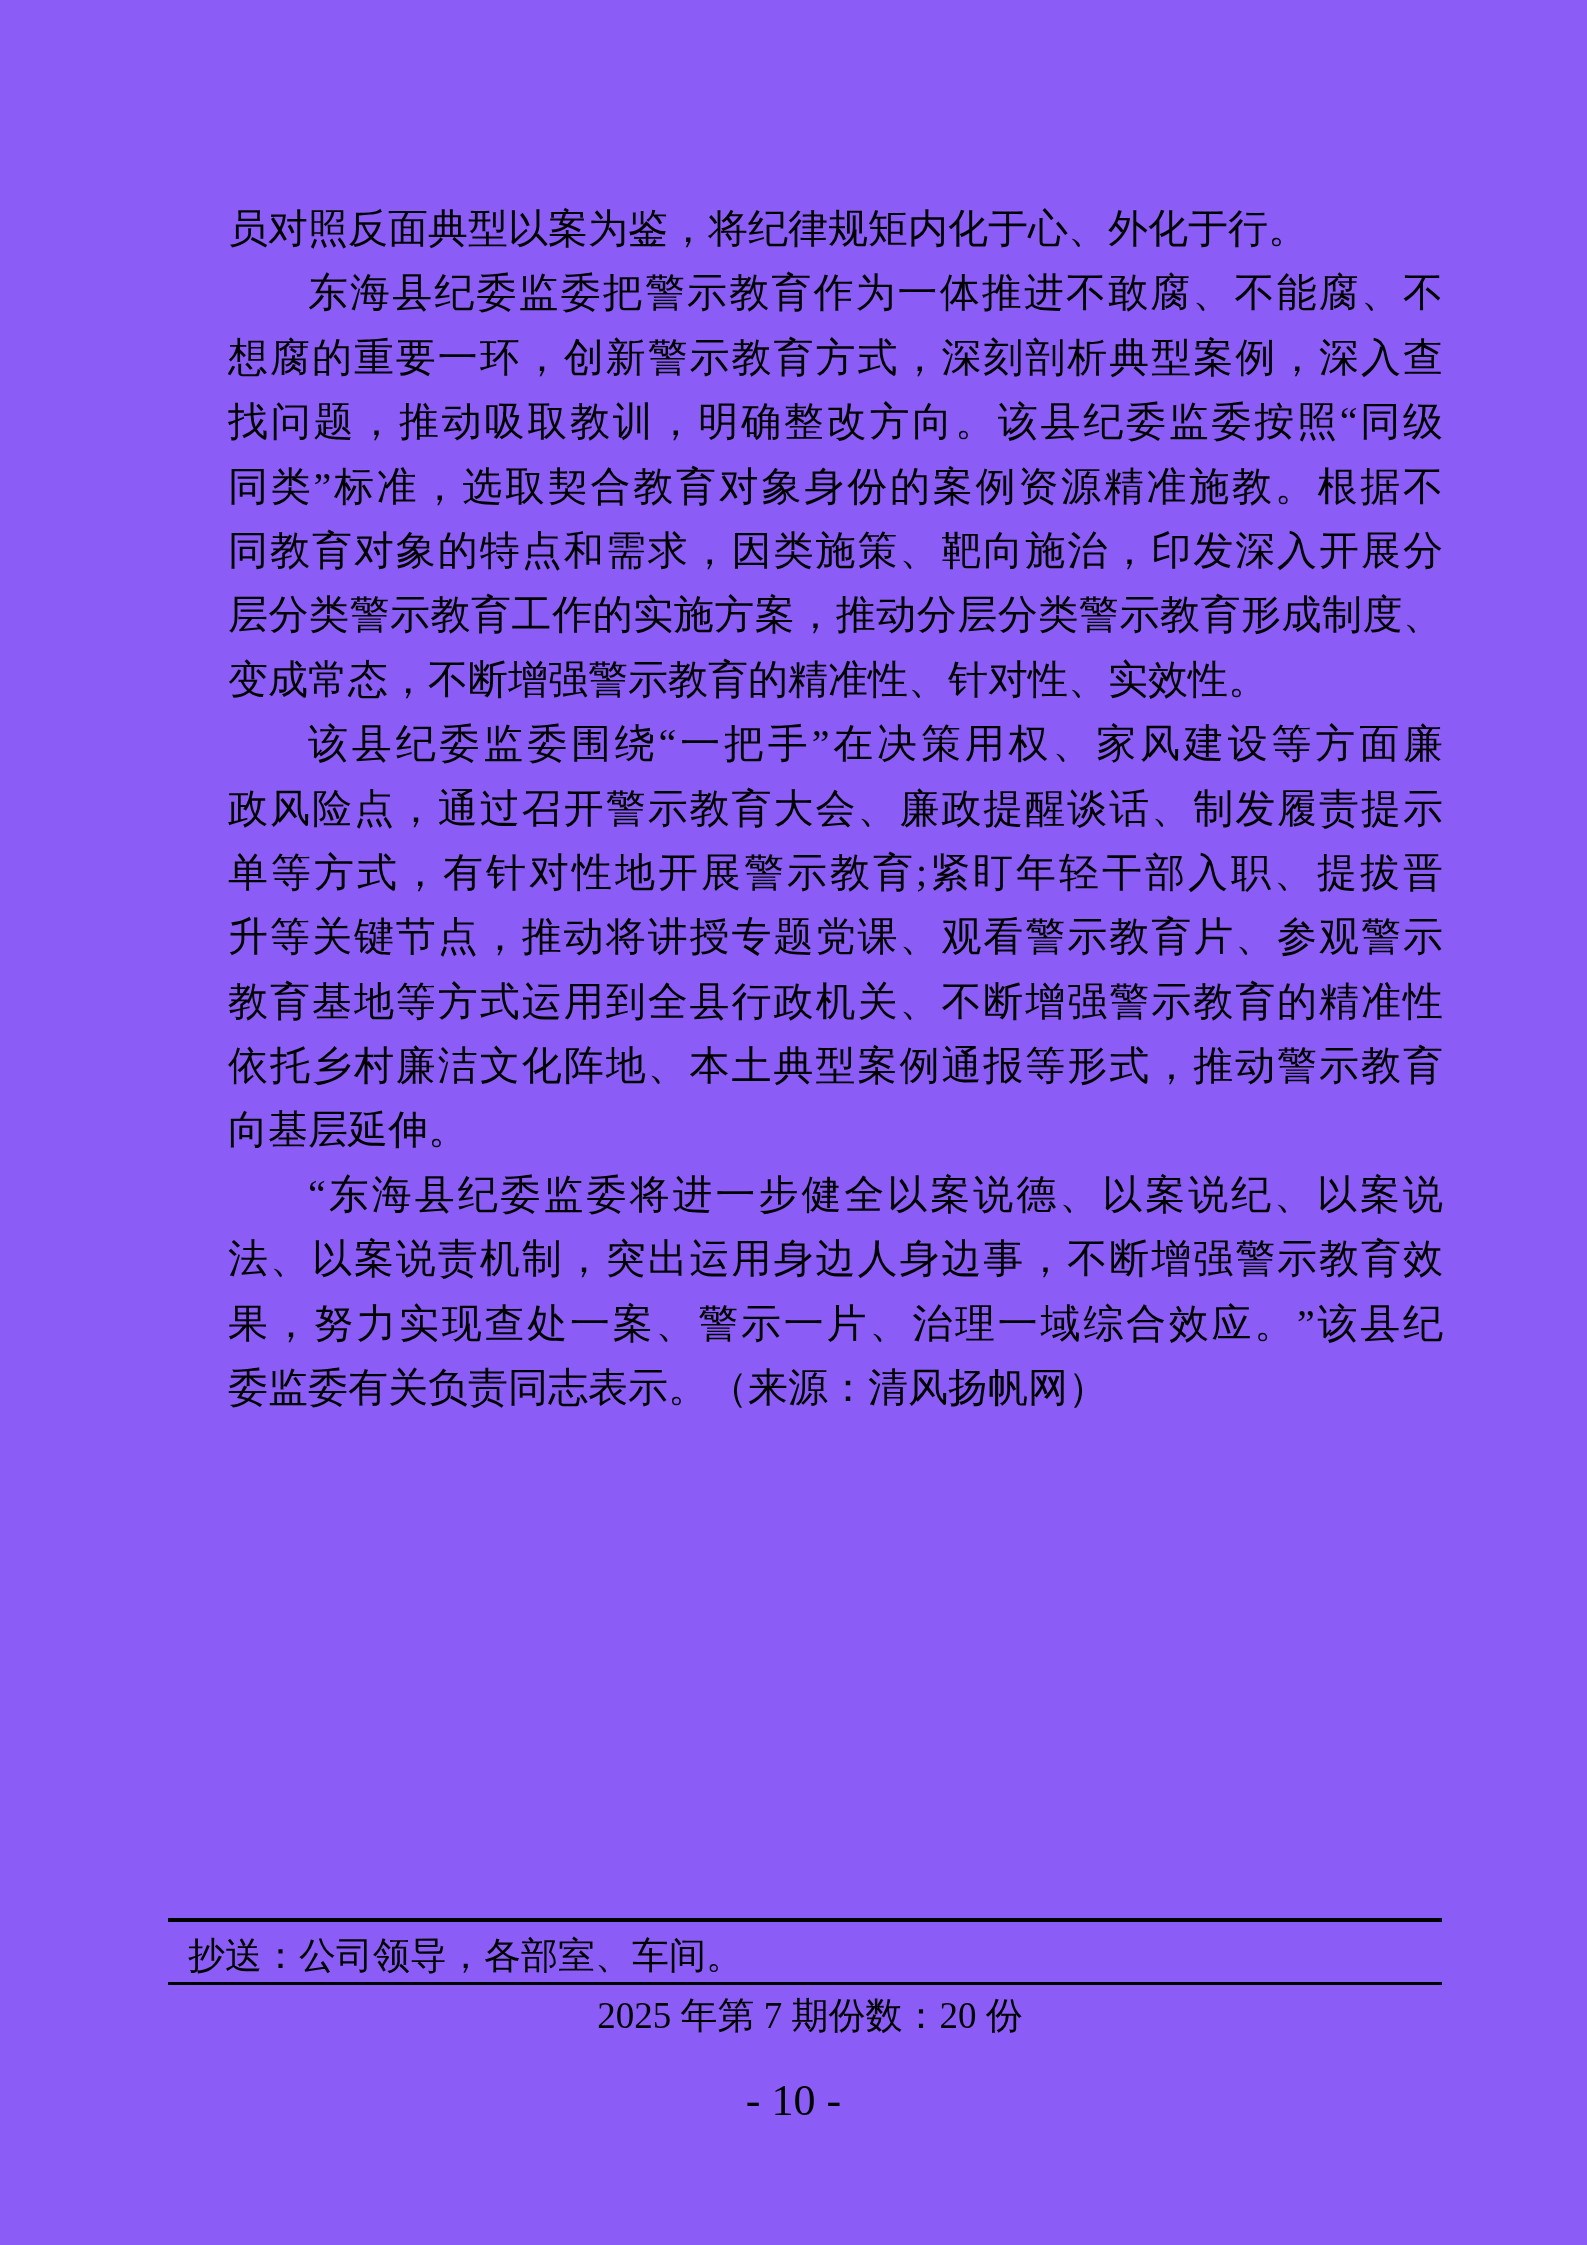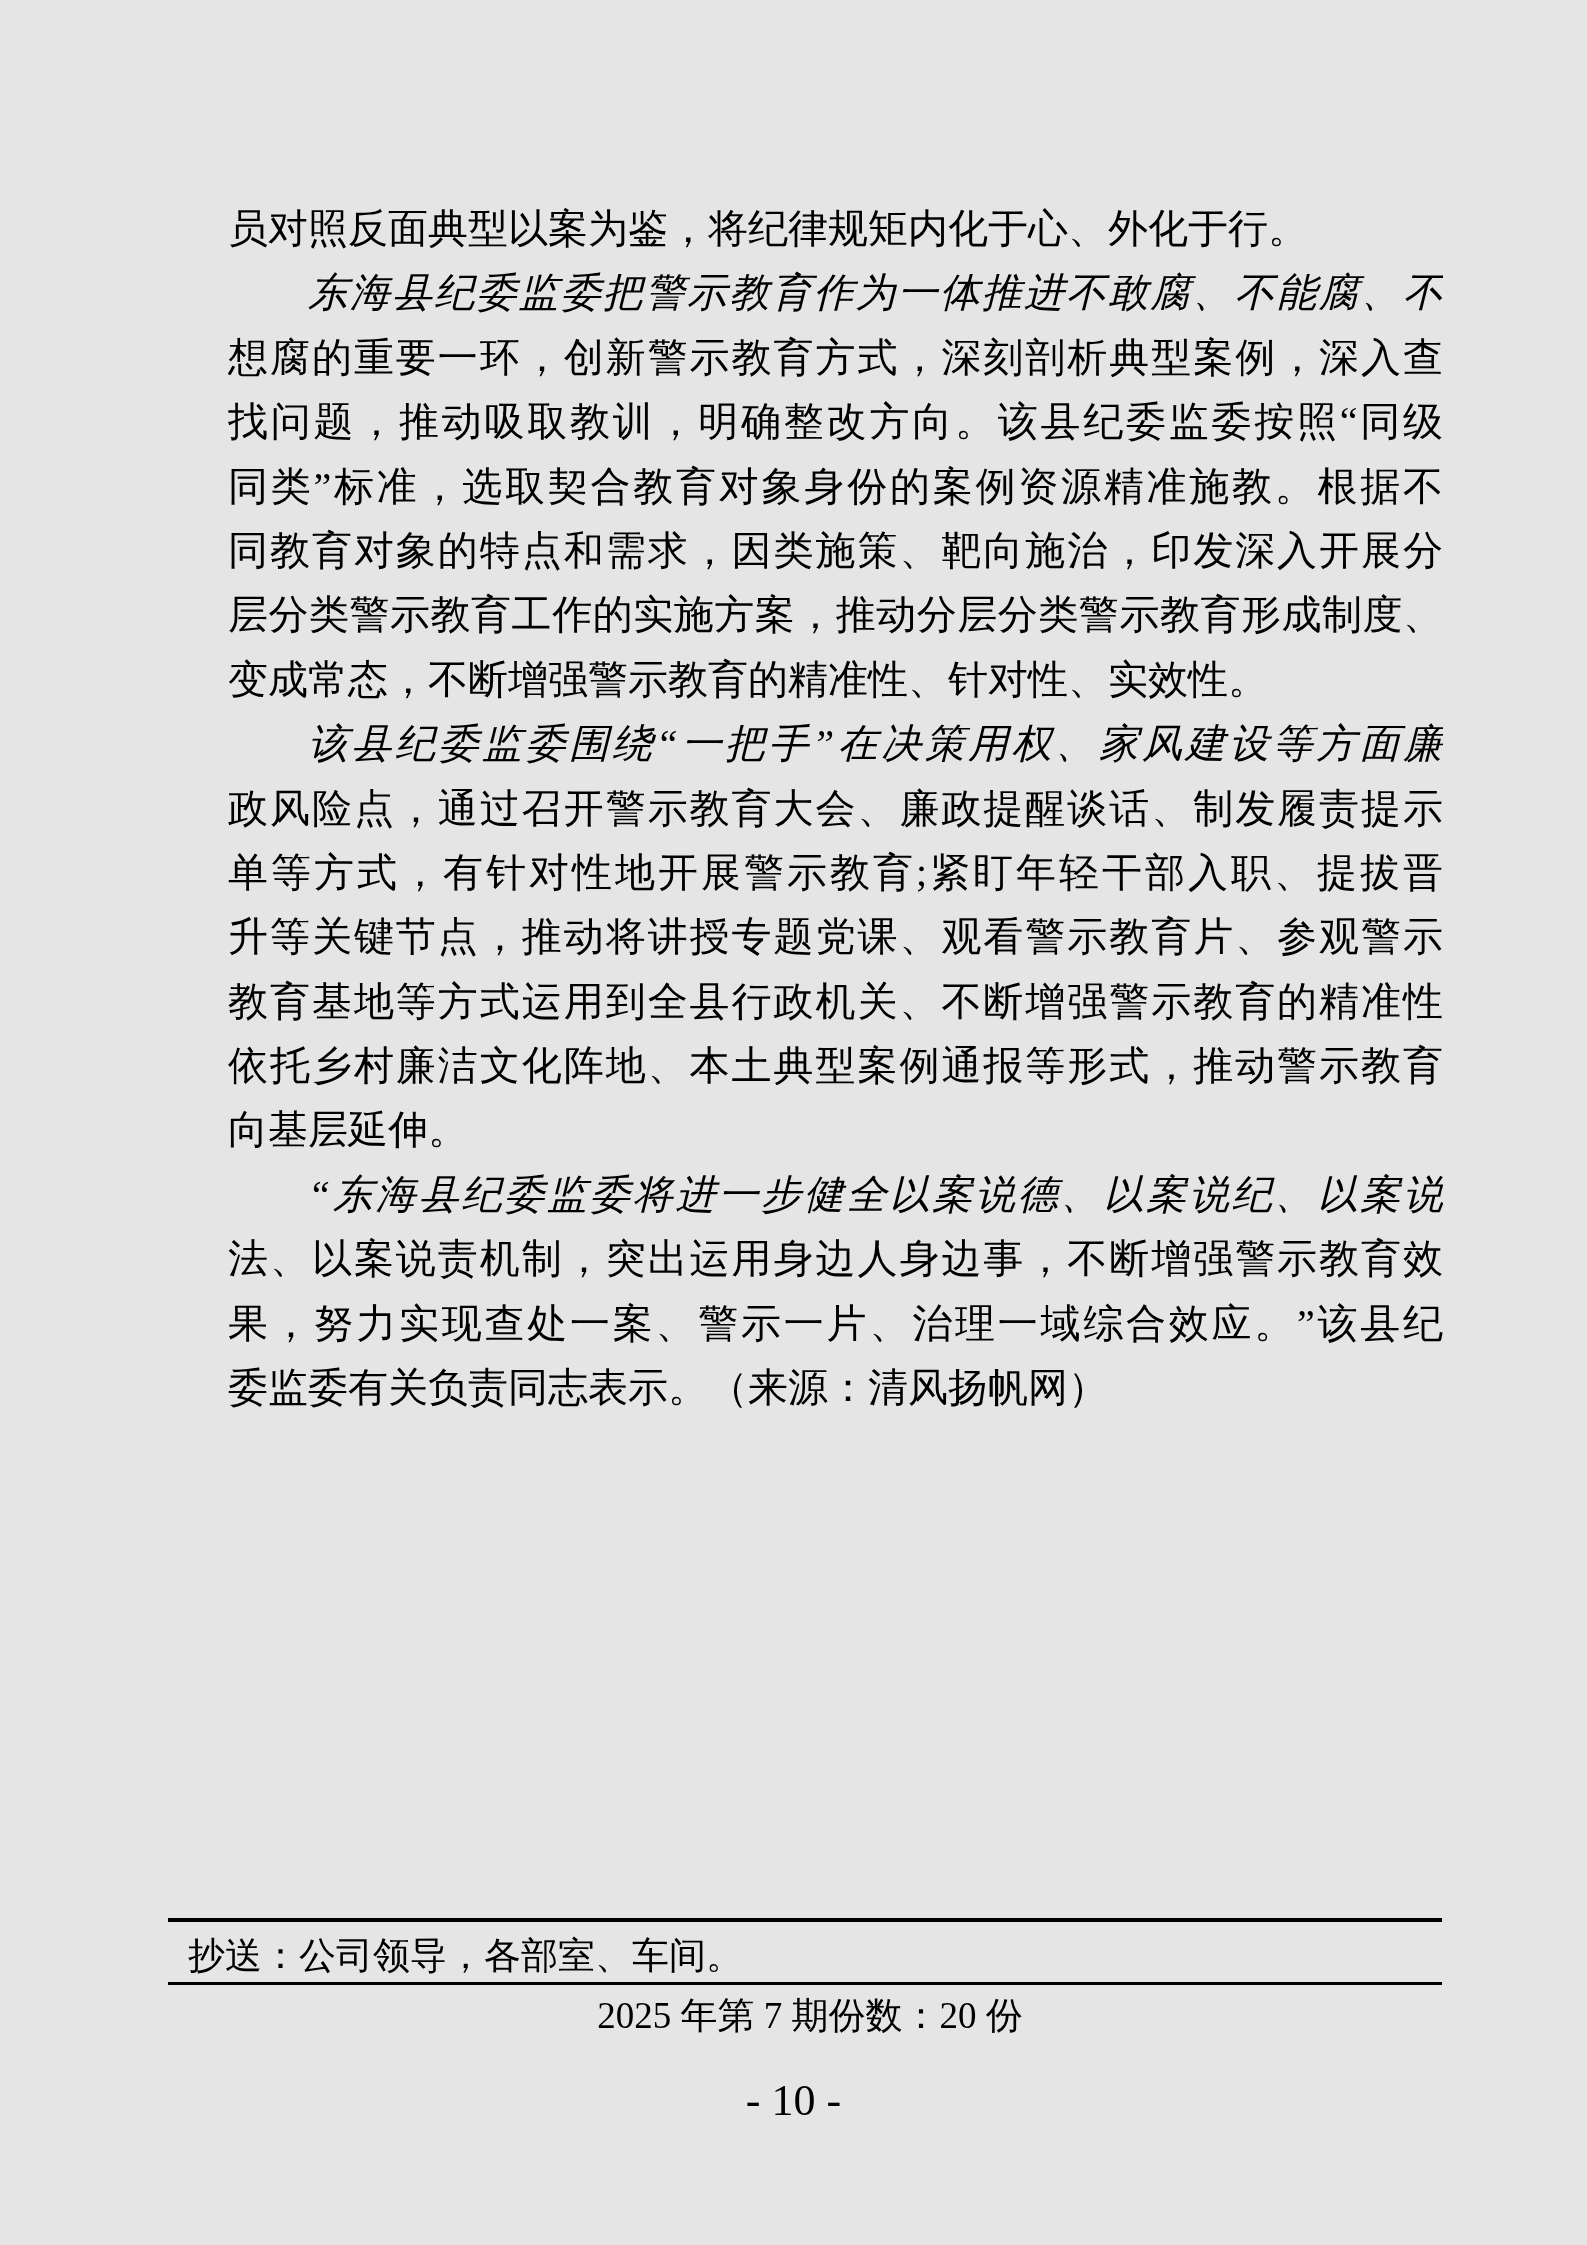--- a/index.html
+++ b/index.html
@@ -4,21 +4,21 @@
 <style>
   html, body {
     margin: 0;
     padding: 0;
     background: #ffffff;
   }
   .page {
     position: relative;
     width: 1587px;
     height: 2245px;
-    background: #e5e5e5;
+    background: #8b5cf6;
     color: #000000;
     font-family: "Liberation Serif", "DejaVu Serif", serif;
     overflow: hidden;
   }
   .body-text {
     position: absolute;
     left: 228px;
     top: 197px;
     width: 1215px;
   }
@@ -30,21 +30,20 @@
     overflow: hidden;
     letter-spacing: 0;
   }
   .line.justify {
     text-align: justify;
     text-align-last: justify;
     text-justify: inter-character;
   }
   .line.indent {
     text-indent: 80px;
-    font-style: italic;
   }
   .rule {
     position: absolute;
     left: 168px;
     width: 1274px;
     background: #000000;
   }
   .rule-top    { top: 1918px; height: 4px; }
   .rule-bottom { top: 1982px; height: 3px; }
   .cc-line {

